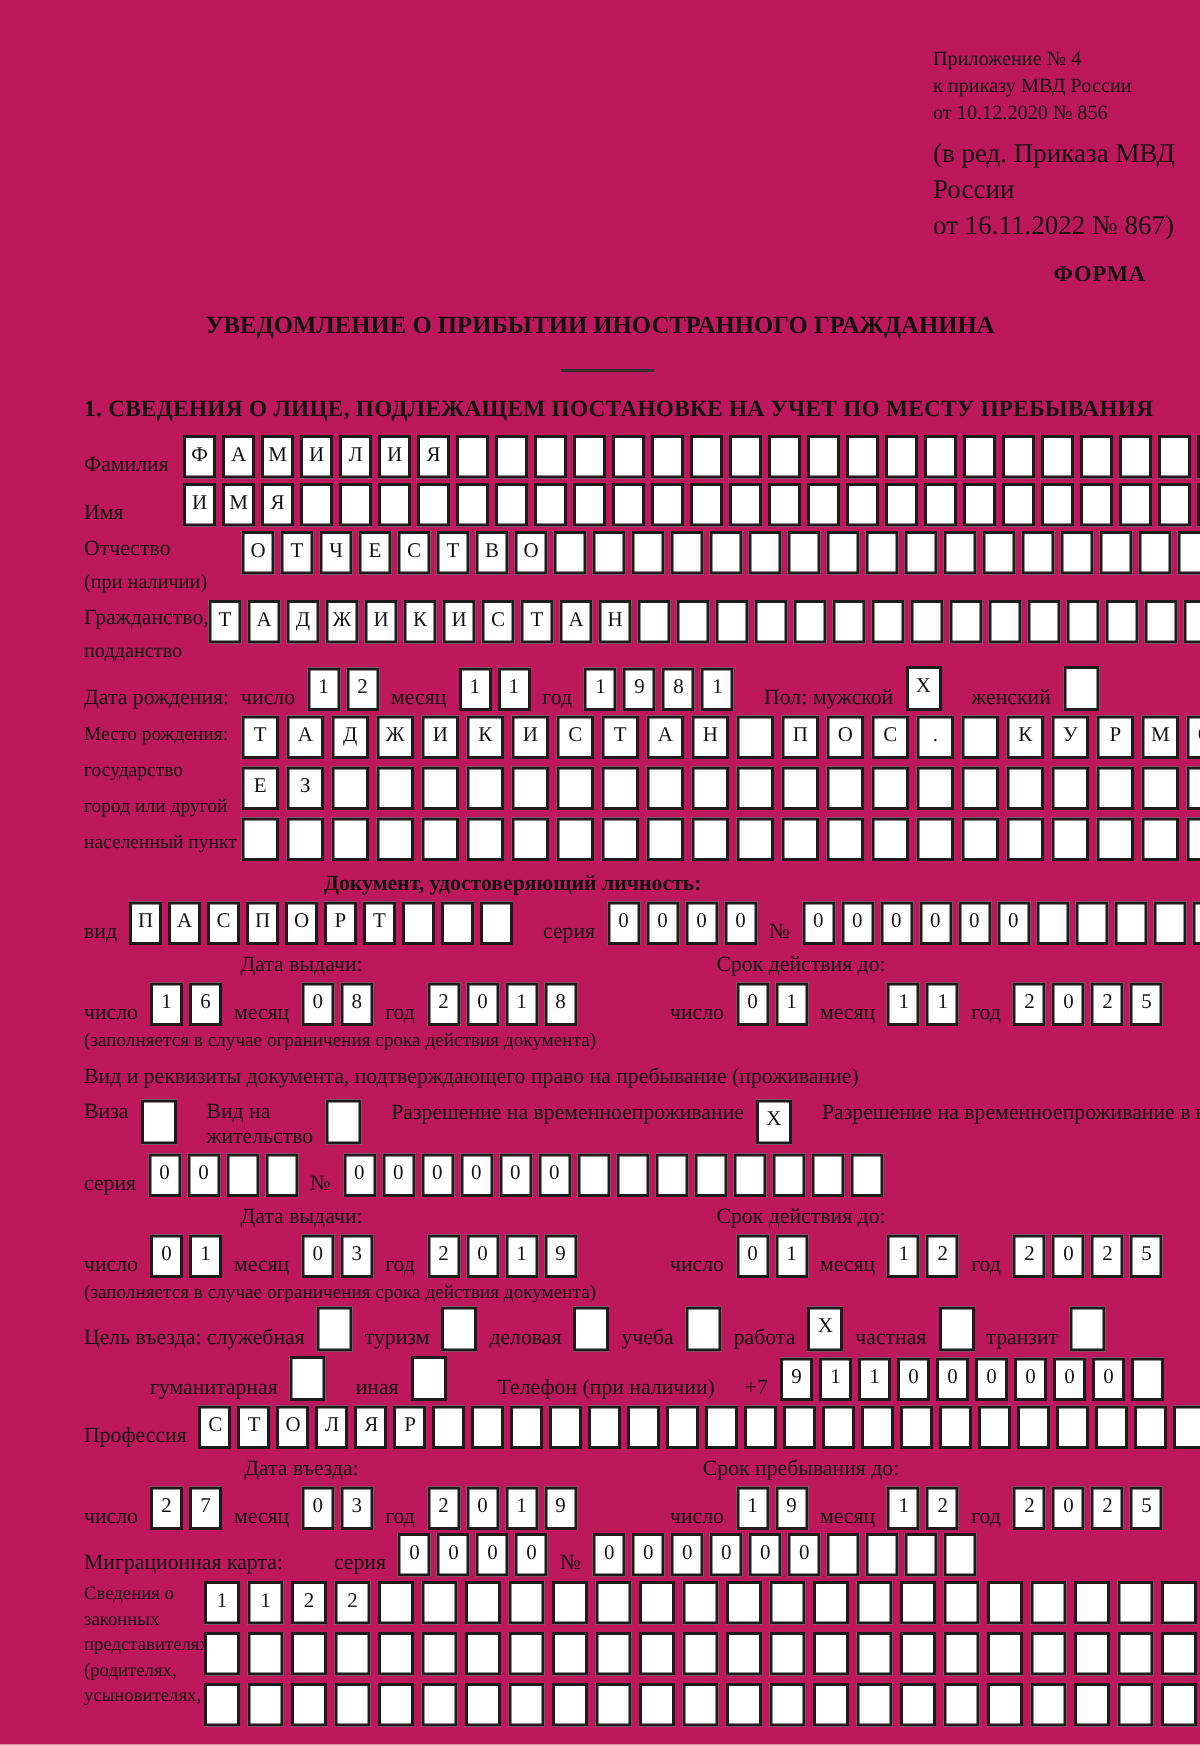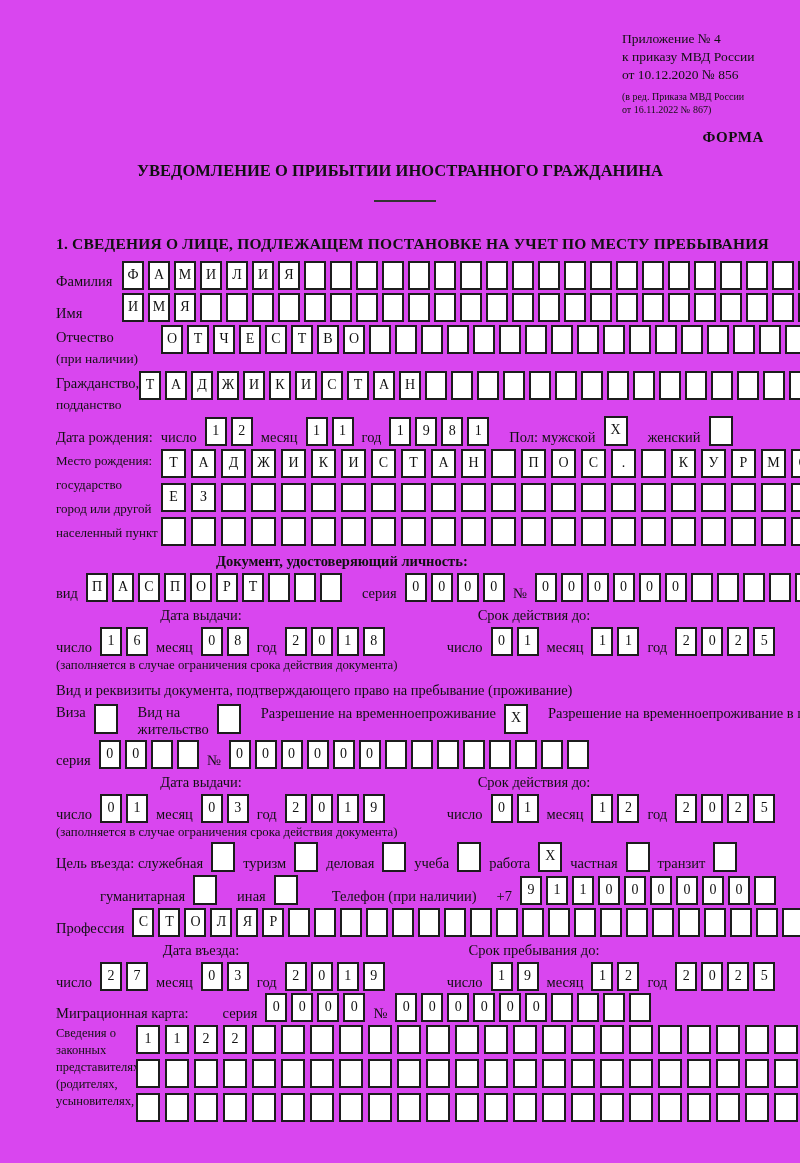--- a/index.html
+++ b/index.html
@@ -1,27 +1,27 @@
 <!DOCTYPE html>
 <html><head>
 <meta charset="utf-8">
 <style>
   html,body{margin:0;padding:0;background:#e8e8e8}
   body{font-family:"Liberation Serif","DejaVu Serif",serif;color:#111}
-  .page{position:relative;width:800px;height:1163px;background:#d946ef;margin:0 auto;
+  .page{position:relative;width:800px;height:1163px;background:#be185d;margin:0 auto;
         padding:30px 10px 0 56px;box-sizing:border-box;overflow:hidden}
   
   .annex{margin-left:566px;font-size:13.5px;line-height:1.35}
-  .annex .sm{font-size:10px}
+  .annex .sm{font-size:18px}
   .annex .sm.first{margin-top:5px}
   .forma{font-weight:bold;text-align:right;padding-right:26px;margin-top:12px;font-size:15px;letter-spacing:.6px}
   
   .title{text-align:center;font-weight:bold;font-size:16.5px;line-height:1.6;margin-top:12px;margin-left:-46px}
   .blank{display:inline-block;width:62px;border-bottom:2.5px solid #333;height:10px;margin-left:10px}
-  .sec1{font-weight:bold;font-size:15.5px;margin-top:25px;letter-spacing:.2px}
+  .sec1{font-weight:bold;font-size:15.5px;margin-top:8px;letter-spacing:.2px}
   
   .row{display:flex;align-items:flex-end;gap:8px;margin-top:3px;font-size:14.5px}
   .row.top{align-items:flex-start}
   .lab{flex:none}
   .w58{width:58px}.w97{width:97px}.w75{width:75px}.w72{width:72px}
   .lab2,.lab4,.lab6{display:flex;flex-direction:column;flex:none}
   .lab2>span:first-child{line-height:25px}
   .lab2 .sub{font-size:13.5px;line-height:1.3}
   .lab4>span{line-height:24px;font-size:13px;white-space:nowrap}
   .lab6>span{line-height:17px;font-size:12.5px;white-space:nowrap}

